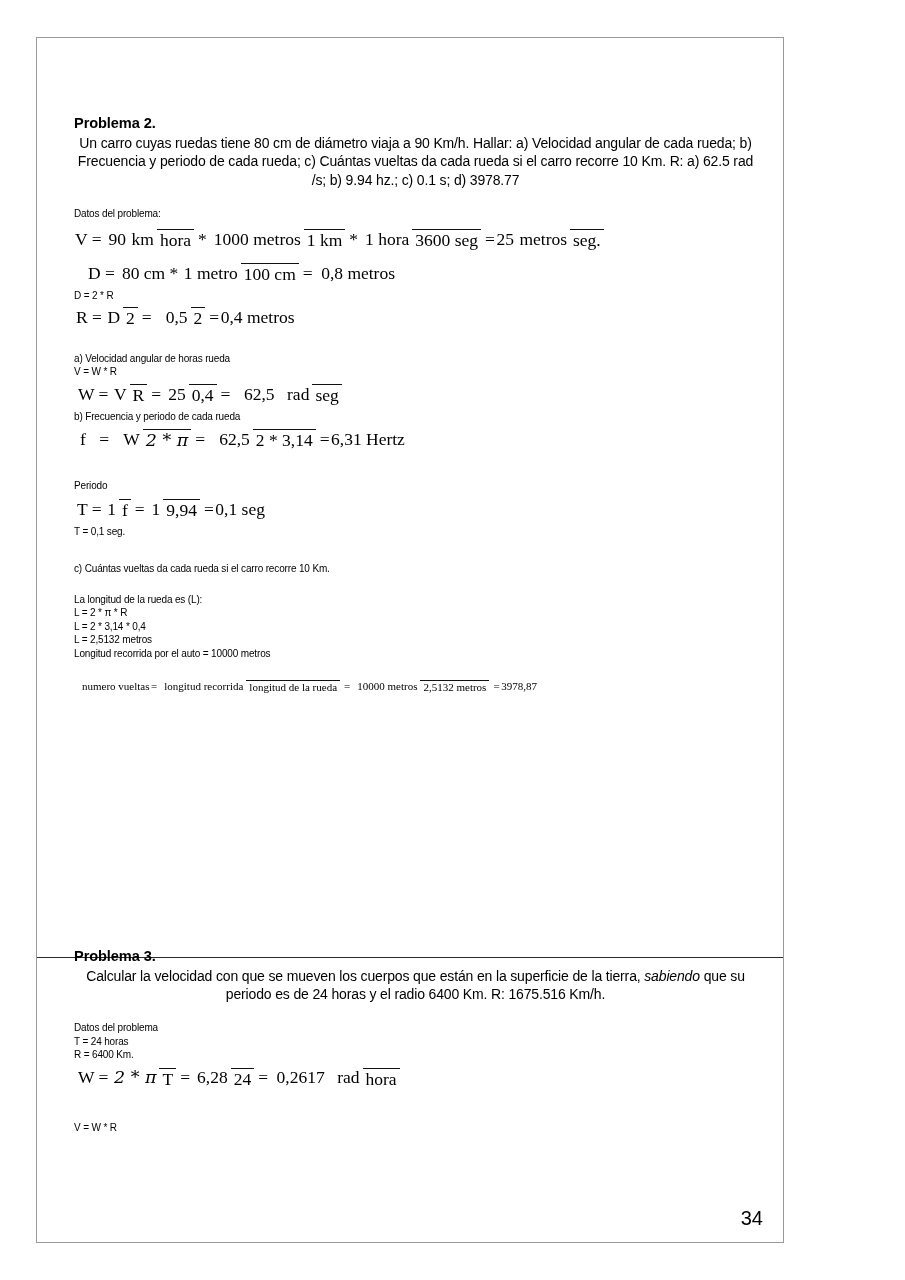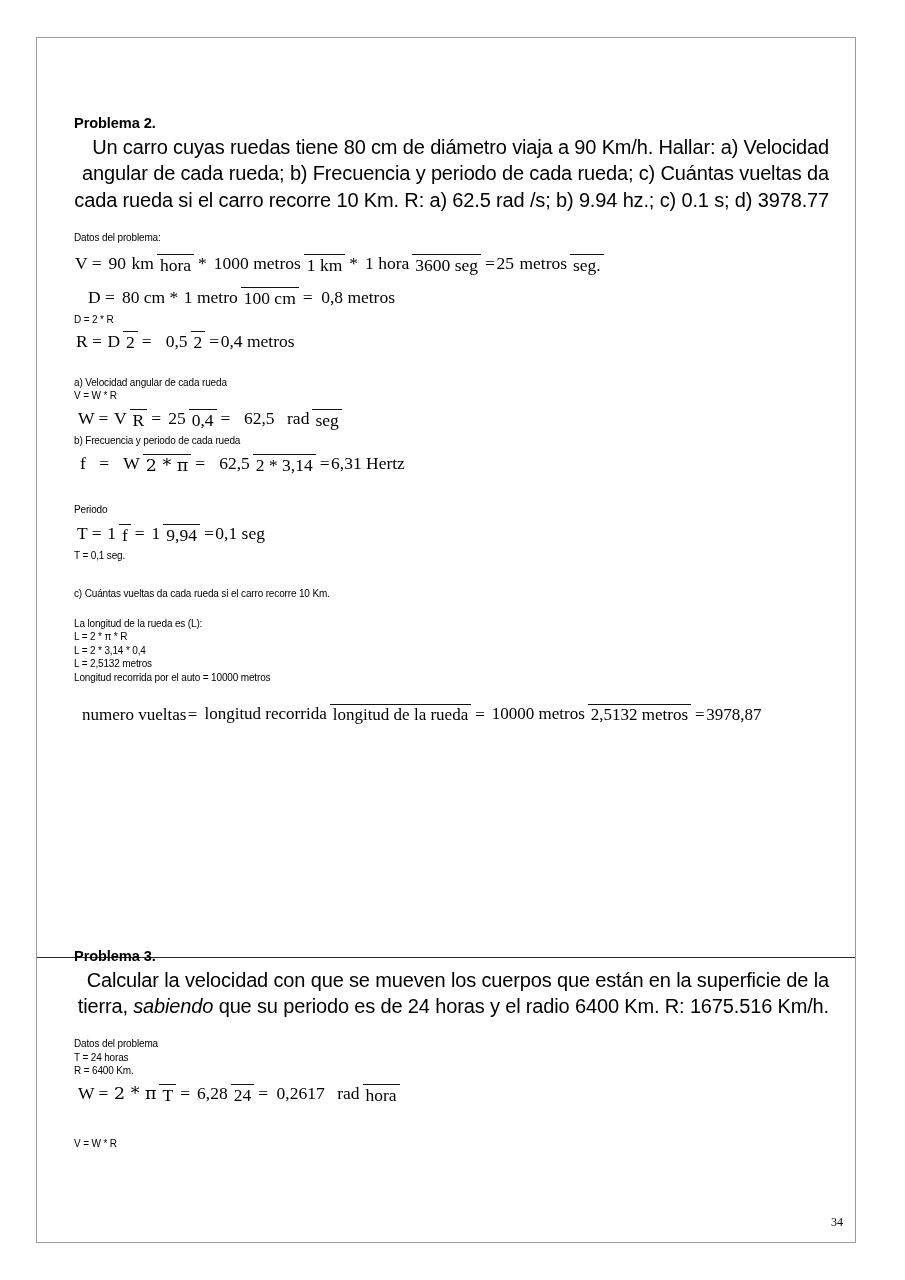--- a/index.html
+++ b/index.html
@@ -11,21 +11,21 @@
     width: 905px;
     height: 1280px;
     font-family: "Liberation Sans", sans-serif;
     color: #000000;
     overflow: hidden;
   }
   .page-frame {
     position: absolute;
     left: 36px;
     top: 37px;
-    width: 820px;
+    width: 748px;
     height: 1206px;
     border: 1px solid #9a9a9a;
     box-sizing: border-box;
     background: #ffffff;
   }
   .section {
     position: absolute;
     left: 0;
     right: 0;
   }
@@ -41,24 +41,24 @@
     height: 0;
     border-top: 1.6px solid #2b2b2b;
   }
   .heading {
     font-weight: bold;
     font-size: 14.6px;
     line-height: 1.34;
     letter-spacing: -0.1px;
   }
   .para {
-    font-size: 20px;
+    font-size: 14px;
     line-height: 1.345;
     letter-spacing: -0.15px;
-    text-align: right;
+    text-align: center;
   }
   .para .it { font-style: italic; }
   .lines {
     font-size: 10px;
     line-height: 1.345;
     letter-spacing: -0.15px;
     white-space: pre-line;
   }
   .gap-s { height: 9px; }
   .gap-m { height: 17px; }
@@ -68,56 +68,56 @@
   
   .eq {
     font-family: "Liberation Serif", serif;
     font-size: 17.5px;
     line-height: 1;
     display: flex;
     align-items: center;
     white-space: nowrap;
   }
   .eq.small {
-    font-size: 17px;
+    font-size: 11px;
   }
   .eq .sym { padding: 0 1.5px; }
   .eq .sp2 { width: 7px; display: inline-block; }
   .eq .sp3 { width: 12px; display: inline-block; }
   .frac {
     display: inline-flex;
     flex-direction: row;
     align-items: center;
     vertical-align: middle;
     margin: 0 2.5px;
     line-height: 1.06;
   }
   .frac .num {
     padding: 0 3px 1px 3px;
   }
   .frac .den {
     border-top: 1.1px solid #111;
     padding: 1px 3px 0 3px;
   }
-  .pi { font-family: "DejaVu Serif", serif; }
+  .pi { font-family: "DejaVu Serif", serif; font-style: italic; }
   .indent-eq1 { padding-left: 1px; }
   .indent-eq2 { padding-left: 14px; }
   .indent-eq3 { padding-left: 2px; }
   .indent-eq4 { padding-left: 4px; }
   .indent-eq5 { padding-left: 6px; }
   .indent-eq6 { padding-left: 3px; }
   .indent-eq7 { padding-left: 8px; }
   .indent-eq8 { padding-left: 4px; }
 
   .page-number {
     position: absolute;
-    right: 12px;
+    right: 20px;
     bottom: 12px;
-    font-family: Liberation Serif, serif;
-    font-size: 12px;
+    font-family: Liberation Sans, sans-serif;
+    font-size: 20px;
     color: #000;
   }
 </style>
 </head>
 <body>
 
 <div class="page-frame">
 
   <div class="section section-problema2">
     <div class="inner">
@@ -191,21 +191,21 @@
         <span class="frac">
           <span class="num">0,5</span>
           <span class="den">2</span>
         </span>
         <span class="sym">=</span>
         <span>0,4 metros</span>
       </div>
 
       <div class="gap-l"></div>
 
-      <div class="lines">a) Velocidad angular de cada rueda</div>
+      <div class="lines">a) Velocidad angular de horas rueda</div>
       <div class="lines">V = W * R</div>
 
       <div style="height:6px"></div>
 
       <div class="eq indent-eq4">
         <span>W =</span>
         <span class="frac">
           <span class="num">V</span>
           <span class="den">R</span>
         </span>

